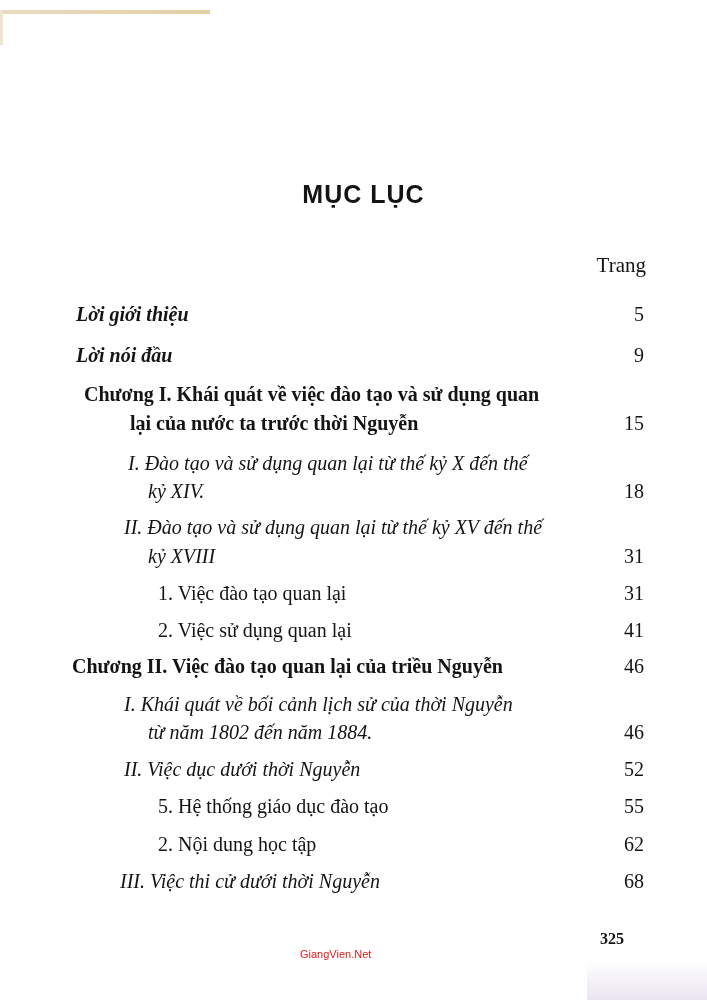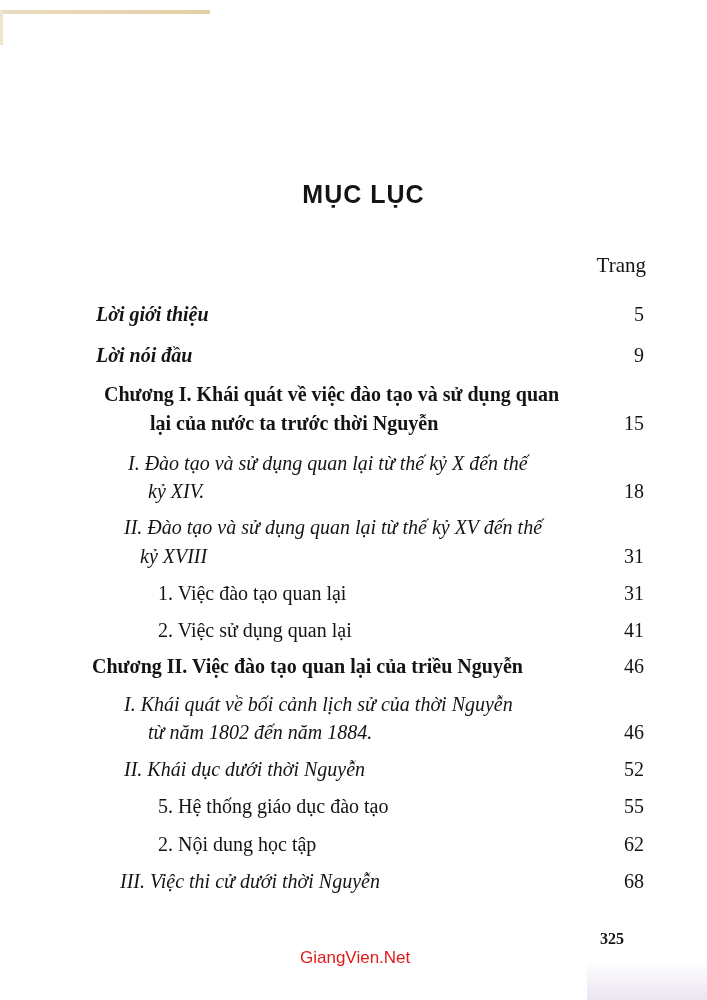--- a/index.html
+++ b/index.html
@@ -22,27 +22,27 @@
   }
   .trang {
     position: absolute; top: 253px; right: 61px; font-size: 21px; font-family: Liberation Serif, serif;
   }
   .row {
     position: absolute; left: 0; width: 707px; font-size: 20px; line-height: 28px;
   }
   .row .txt { position: absolute; white-space: nowrap; }
   .row .pg { position: absolute; right: 63px; text-align: right; }
   .ital { font-style: italic; }
-  .bold { font-weight: bold; margin-left: 20px; }
+  .bold { font-weight: bold; }
   .footer-num {
     position: absolute; top: 930px; left: 600px; font-weight: bold; font-size: 16px;
     font-family: "Liberation Serif", serif;
   }
   .watermark {
-    position: absolute; top: 948px; left: 300px; color: #e01b1b; font-size: 17px;
+    position: absolute; top: 948px; left: 300px; color: #e01b1b; font-size: 11px;
     font-family: "Liberation Sans", "DejaVu Sans", sans-serif;
   }
   .shade {
     position: absolute; right: 0; top: 960px; width: 120px; height: 40px;
     background: linear-gradient(180deg, rgba(235,228,240,0) 0%, rgba(230,222,238,0.8) 100%);
   }
 </style>
 </head>
 <body>
 
@@ -75,21 +75,21 @@
 </div>
 <div class="row" style="top:477px">
   <span class="txt ital" style="left:148px">kỷ XIV.</span>
   <span class="pg">18</span>
 </div>
 
 <div class="row" style="top:513px">
   <span class="txt ital" style="left:124px">II. Đào tạo và sử dụng quan lại từ thế kỷ XV đến thế</span>
 </div>
 <div class="row" style="top:542px">
-  <span class="txt ital" style="left:140px">kỷ XVIII</span>
+  <span class="txt ital" style="left:148px">kỷ XVIII</span>
   <span class="pg">31</span>
 </div>
 
 <div class="row" style="top:579px">
   <span class="txt" style="left:158px">1. Việc đào tạo quan lại</span>
   <span class="pg">31</span>
 </div>
 
 <div class="row" style="top:616px">
   <span class="txt" style="left:158px">2. Việc sử dụng quan lại</span>
@@ -103,21 +103,21 @@
 
 <div class="row" style="top:690px">
   <span class="txt ital" style="left:124px">I. Khái quát về bối cảnh lịch sử của thời Nguyễn</span>
 </div>
 <div class="row" style="top:718px">
   <span class="txt ital" style="left:148px">từ năm 1802 đến năm 1884.</span>
   <span class="pg">46</span>
 </div>
 
 <div class="row" style="top:755px">
-  <span class="txt ital" style="left:124px">II. Khái dục dưới thời Nguyễn</span>
+  <span class="txt ital" style="left:124px">II. Việc dục dưới thời Nguyễn</span>
   <span class="pg">52</span>
 </div>
 
 <div class="row" style="top:792px">
   <span class="txt" style="left:158px">5. Hệ thống giáo dục đào tạo</span>
   <span class="pg">55</span>
 </div>
 
 <div class="row" style="top:830px">
   <span class="txt" style="left:158px">2. Nội dung học tập</span>

